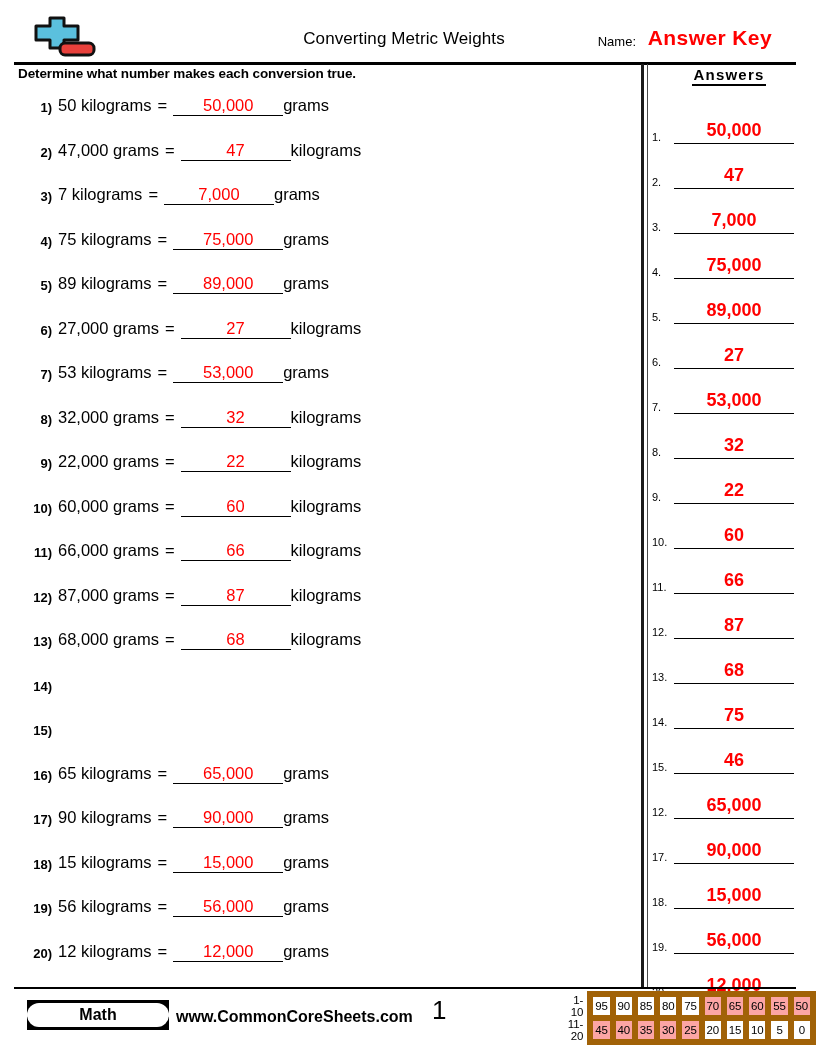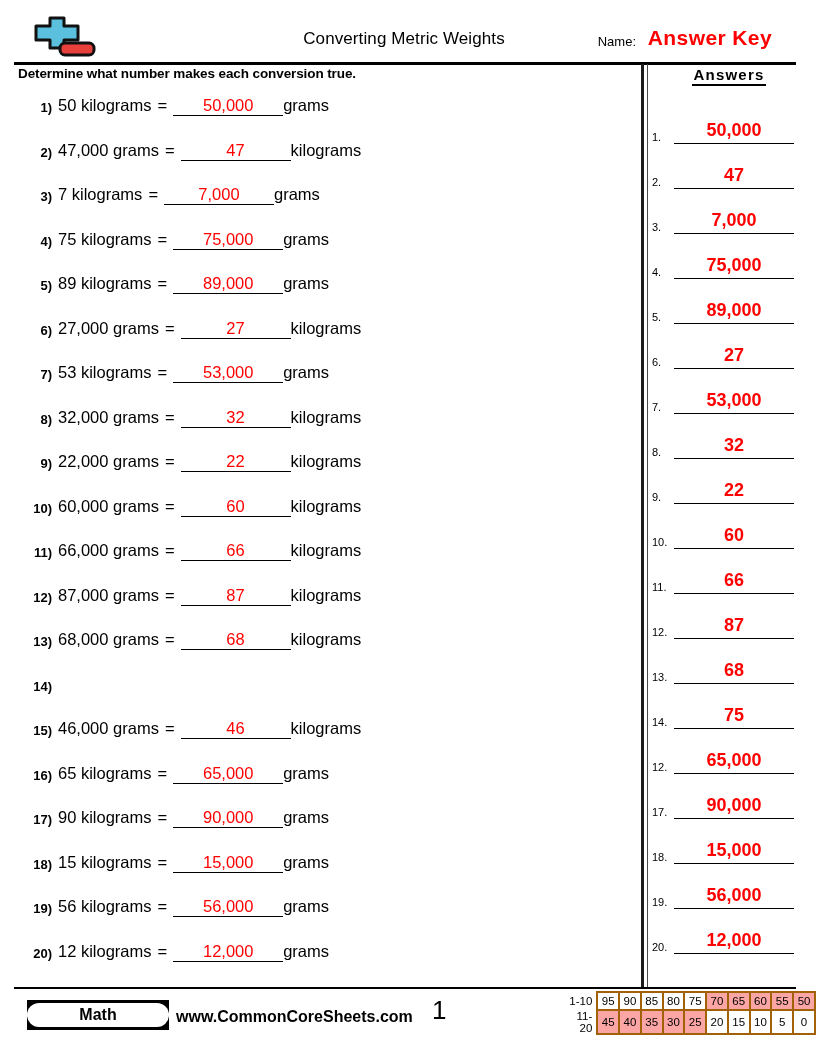--- a/index.html
+++ b/index.html
@@ -245,21 +245,21 @@
 
   
   .score-table {
     position: absolute;
     left: 563px;
     top: 991px;
     border-collapse: collapse;
     font-size: 11.5px;
   }
   .score-table td {
-    border: 2px solid #a16207;
+    border: 6px solid #a16207;
     width: 20px;
     height: 16px;
     text-align: center;
     padding: 0 1px;
     background: #ffffff;
   }
   .score-table td.rowlabel {
     border: none;
     width: 34px;
     text-align: right;
@@ -343,21 +343,20 @@
       </div>
       <div class="q-row">
         <span class="q-num">13)</span>
         <span class="q-body"><span class="q-left">68,000 grams</span><span class="q-eq">=</span><span class="q-blank">68</span><span class="q-unit">kilograms</span></span>
       </div>
       <div class="q-row">
         <span class="q-num">14)</span>
       </div>
       <div class="q-row">
         <span class="q-num">15)</span>
-        <span class="q-body"><span class="q-left">46,000 grams</span><span class="q-eq">=</span><span class="q-blank">46</span><span class="q-unit">kilograms</span></span>
       </div>
       <div class="q-row">
         <span class="q-num">16)</span>
         <span class="q-body"><span class="q-left">65 kilograms</span><span class="q-eq">=</span><span class="q-blank">65,000</span><span class="q-unit">grams</span></span>
       </div>
       <div class="q-row">
         <span class="q-num">17)</span>
         <span class="q-body"><span class="q-left">90 kilograms</span><span class="q-eq">=</span><span class="q-blank">90,000</span><span class="q-unit">grams</span></span>
       </div>
       <div class="q-row">
@@ -454,20 +453,26 @@
         <div class="a-row">
           <span class="a-num">13.</span>
           <span class="a-line">
             <span class="a-val">68</span>
           </span>
         </div>
         <div class="a-row">
           <span class="a-num">14.</span>
           <span class="a-line">
             <span class="a-val">75</span>
+          </span>
+        </div>
+        <div class="a-row">
+          <span class="a-num">15.</span>
+          <span class="a-line">
+            <span class="a-val">46</span>
           </span>
         </div>
         <div class="a-row">
           <span class="a-num">12.</span>
           <span class="a-line">
             <span class="a-val">65,000</span>
           </span>
         </div>
         <div class="a-row">
           <span class="a-num">17.</span>

